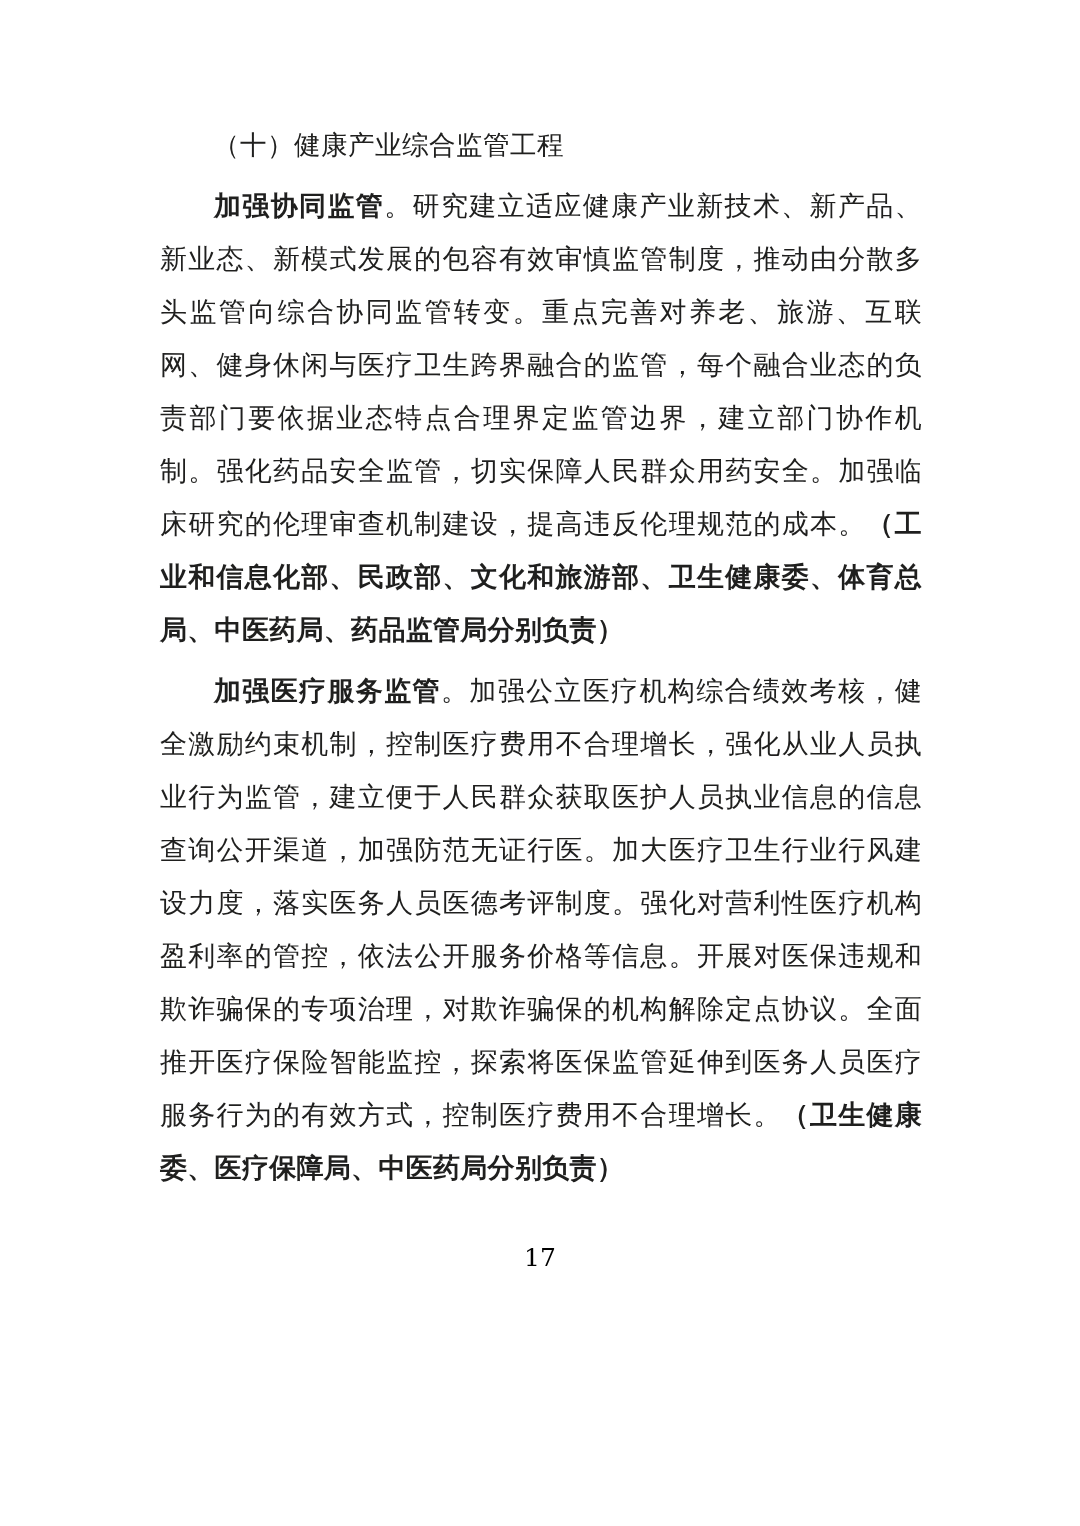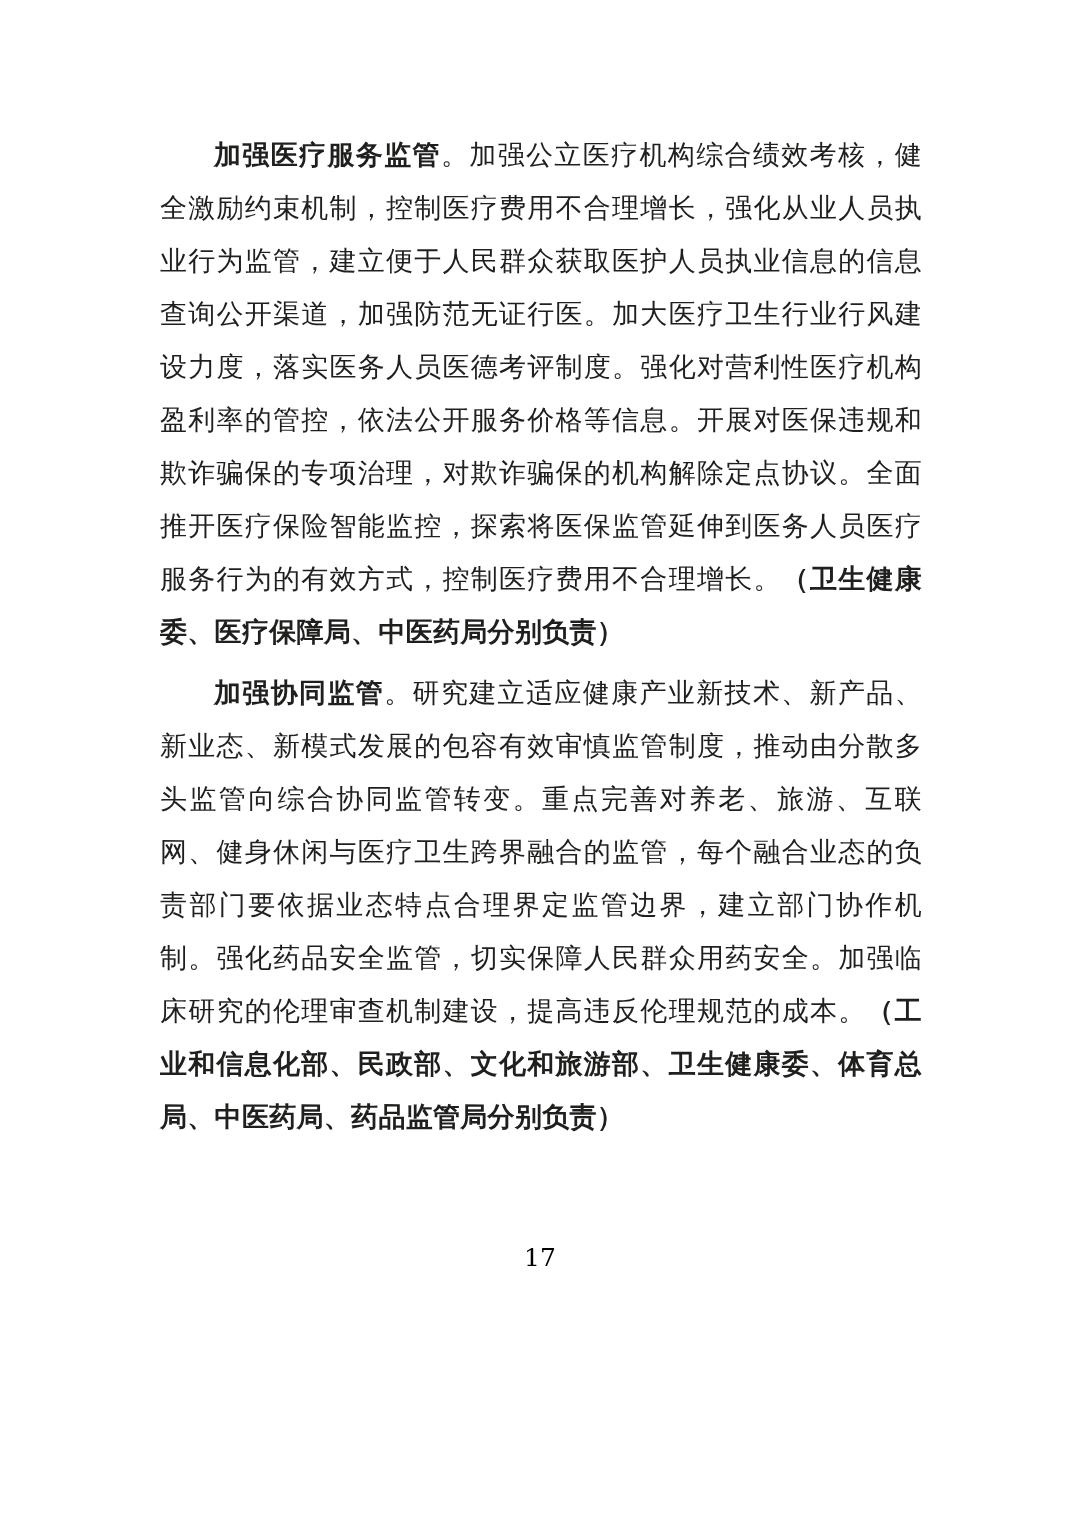--- a/index.html
+++ b/index.html
@@ -63,25 +63,26 @@
     color: #000000;
     font-family: "DejaVu Serif", "Liberation Serif", serif;
   }
 </style>
 </head>
 <body>
 
 <div class="page">
   <div class="content">
 
+    <div class="heading">（十）健康产业综合监管工程</div>
+
+    <p class="para">
+      <span class="lead">加强协同监管</span><span>。研究建立适应健康产业新技术、新产品、新业态、新模式发展的包容有效审慎监管制度，推动由分散多头监管向综合协同监管转变。重点完善对养老、旅游、互联网、健身休闲与医疗卫生跨界融合的监管，每个融合业态的负责部门要依据业态特点合理界定监管边界，建立部门协作机制。强化药品安全监管，切实保障人民群众用药安全。加强临床研究的伦理审查机制建设，提高违反伦理规范的成本。</span><span class="resp">（工业和信息化部、民政部、文化和旅游部、卫生健康委、体育总局、中医药局、药品监管局分别负责）</span>
+    </p>
 
     <p class="para">
       <span class="lead">加强医疗服务监管</span><span>。加强公立医疗机构综合绩效考核，健全激励约束机制，控制医疗费用不合理增长，强化从业人员执业行为监管，建立便于人民群众获取医护人员执业信息的信息查询公开渠道，加强防范无证行医。加大医疗卫生行业行风建设力度，落实医务人员医德考评制度。强化对营利性医疗机构盈利率的管控，依法公开服务价格等信息。开展对医保违规和欺诈骗保的专项治理，对欺诈骗保的机构解除定点协议。全面推开医疗保险智能监控，探索将医保监管延伸到医务人员医疗服务行为的有效方式，控制医疗费用不合理增长。</span><span class="resp">（卫生健康委、医疗保障局、中医药局分别负责）</span>
-    </p>
-
-    <p class="para">
-      <span class="lead">加强协同监管</span><span>。研究建立适应健康产业新技术、新产品、新业态、新模式发展的包容有效审慎监管制度，推动由分散多头监管向综合协同监管转变。重点完善对养老、旅游、互联网、健身休闲与医疗卫生跨界融合的监管，每个融合业态的负责部门要依据业态特点合理界定监管边界，建立部门协作机制。强化药品安全监管，切实保障人民群众用药安全。加强临床研究的伦理审查机制建设，提高违反伦理规范的成本。</span><span class="resp">（工业和信息化部、民政部、文化和旅游部、卫生健康委、体育总局、中医药局、药品监管局分别负责）</span>
     </p>
 
   </div>
 
   <div class="page-number">17</div>
 </div>
 
 </body></html>

